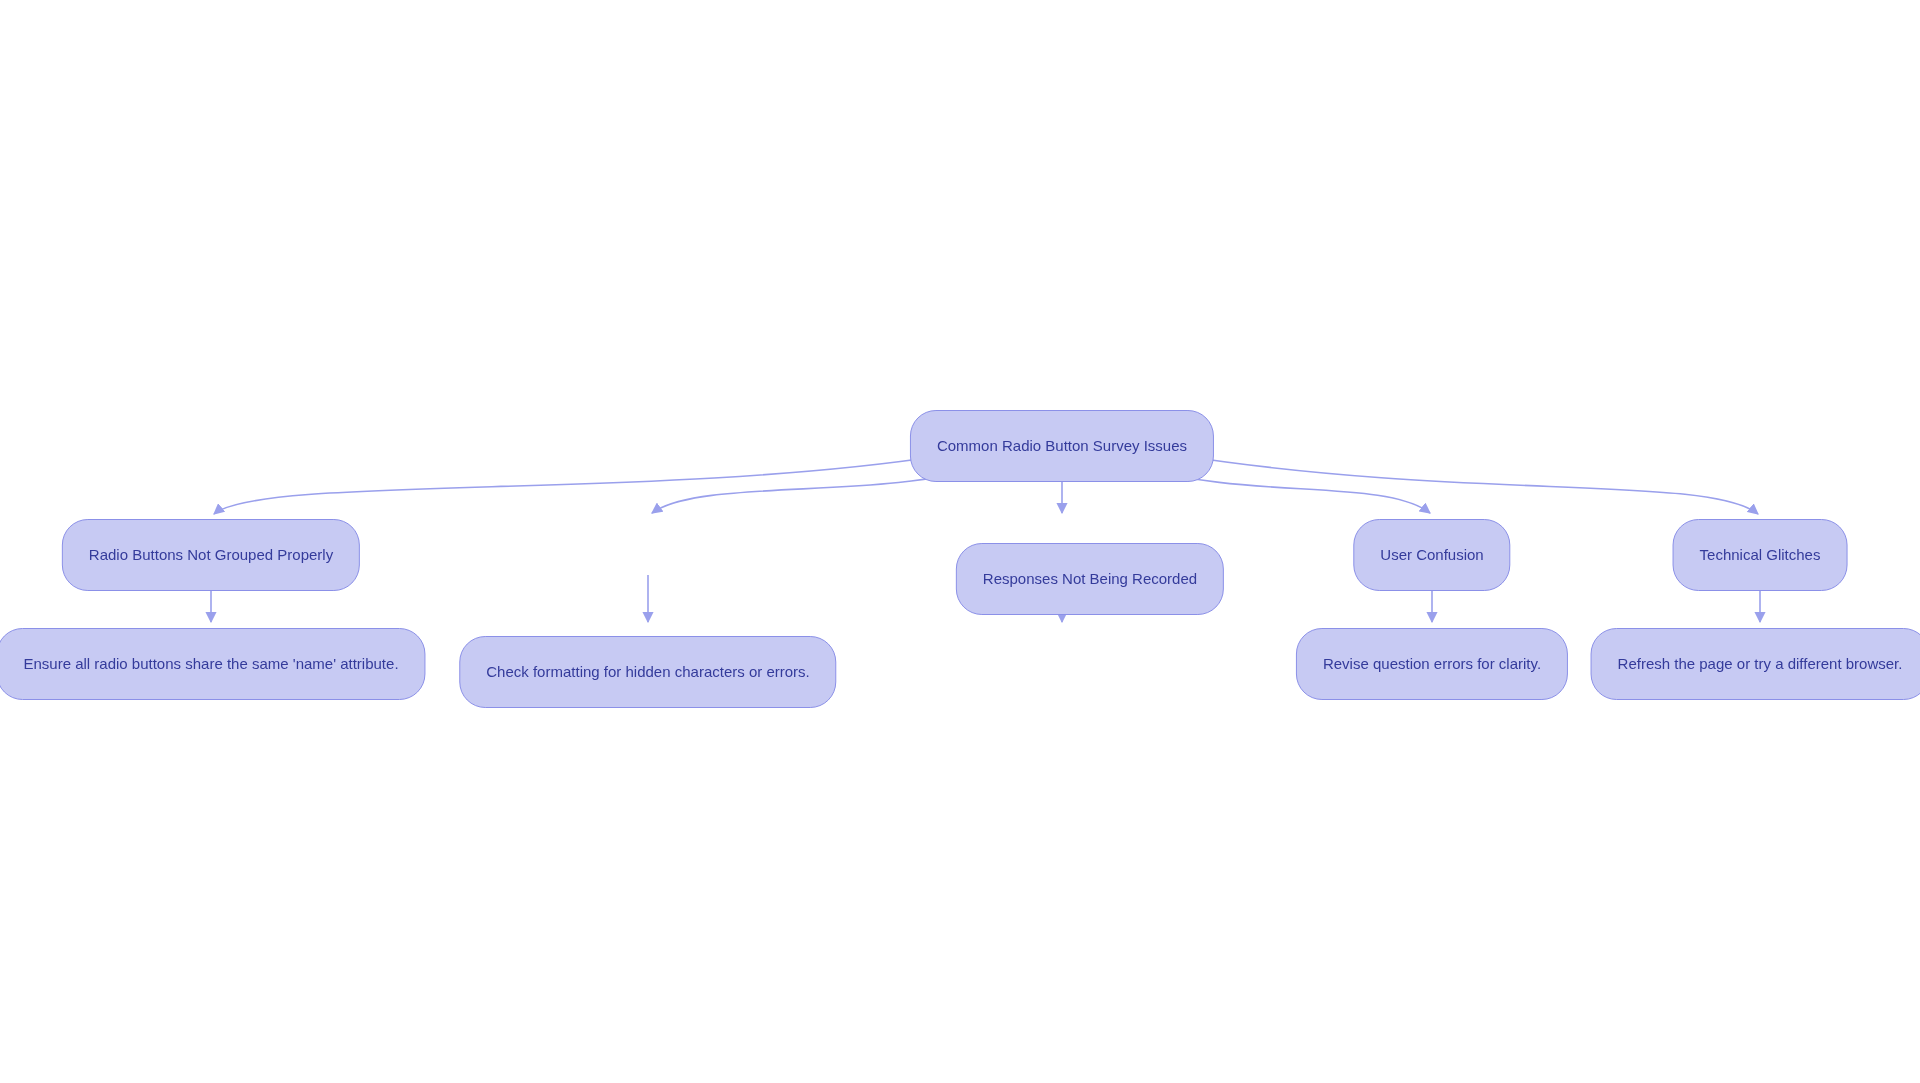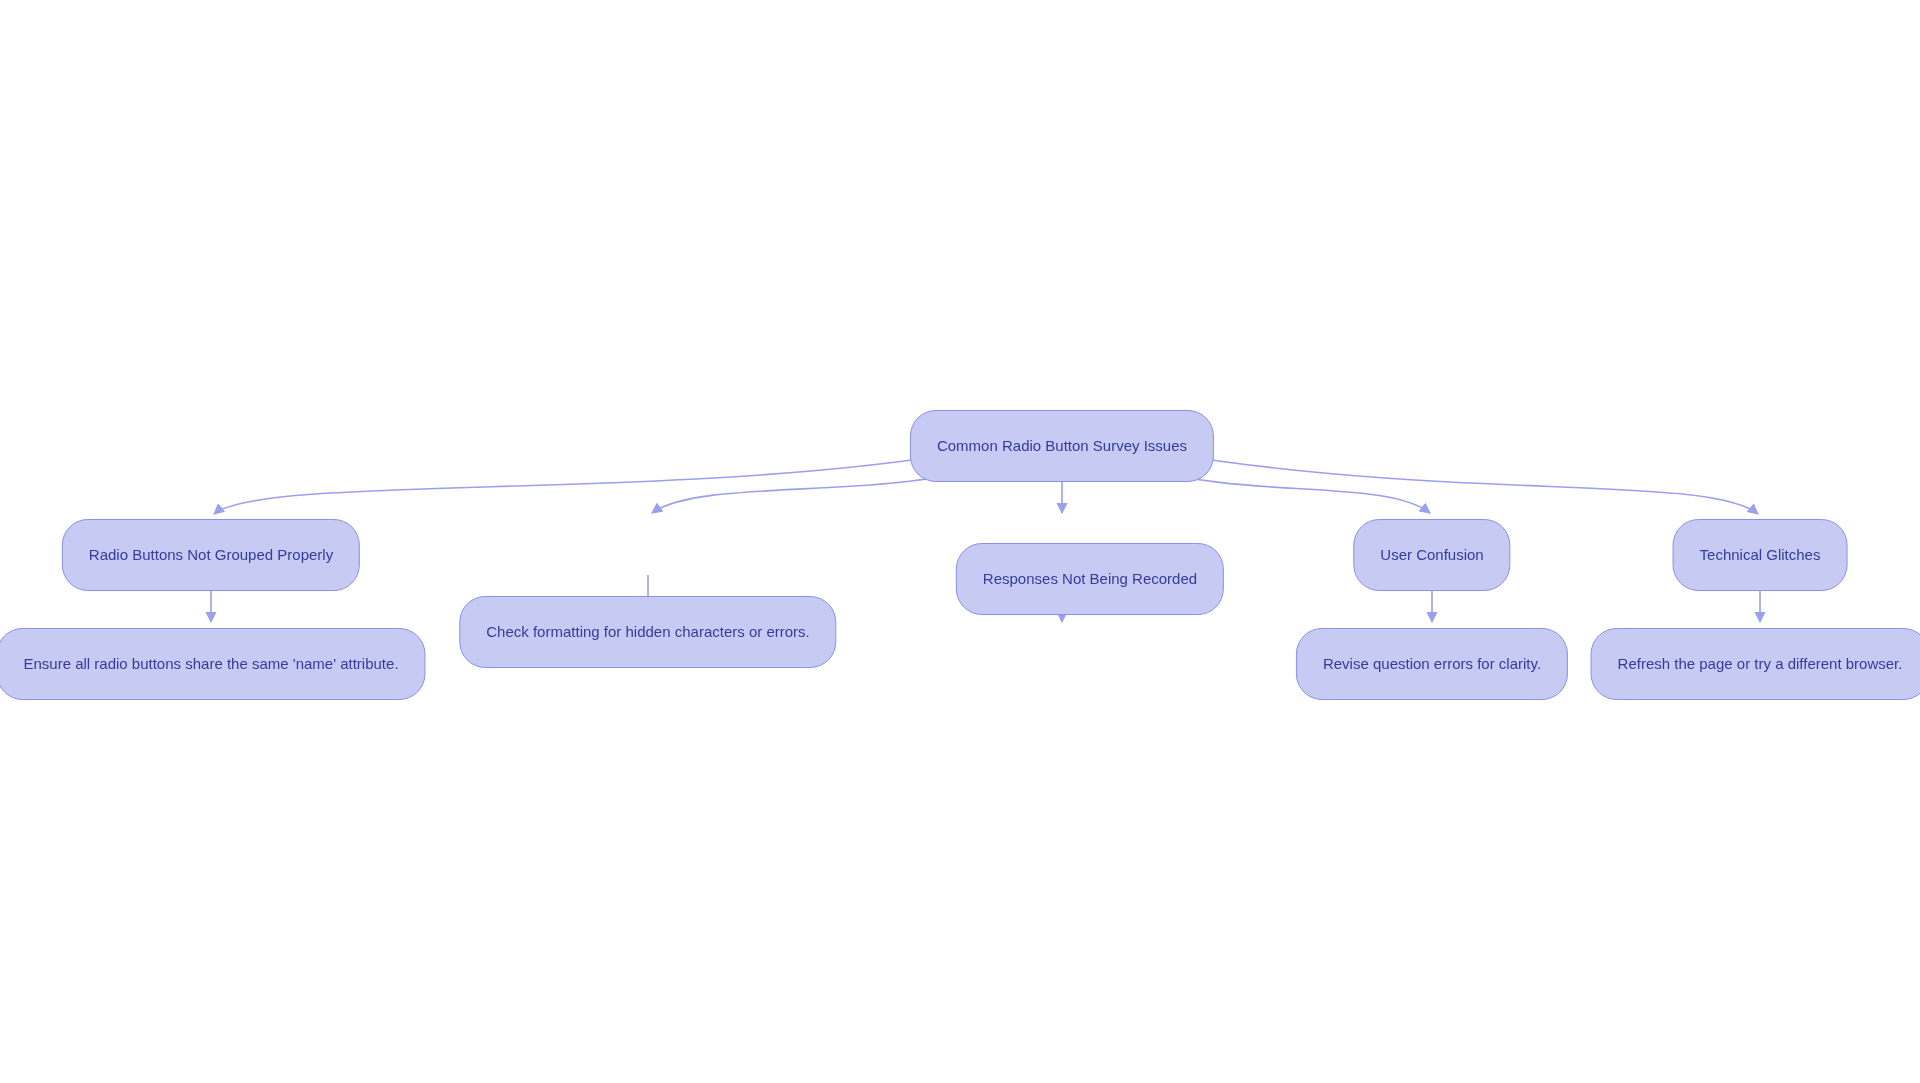--- a/index.html
+++ b/index.html
@@ -77,17 +77,17 @@
   </svg>
 
   <div class="node" style="left:1062px; top:410px;">Common Radio Button Survey Issues</div>
 
   <div class="node" style="left:211px; top:519px;">Radio Buttons Not Grouped Properly</div>
   <div class="node" style="left:1090px; top:519px;margin-top:24px;">Responses Not Being Recorded</div>
   <div class="node" style="left:1760px; top:519px;">Technical Glitches</div>
   <div class="node" style="left:1432px; top:519px;">User Confusion</div>
 
   <div class="node" style="left:211px; top:628px;">Ensure all radio buttons share the same 'name' attribute.</div>
-  <div class="node" style="left:648px; top:596px;">Check formatting for hidden characters or errors.</div>
+  <div class="node" style="left:648px; top:636px;">Check formatting for hidden characters or errors.</div>
   <div class="node" style="left:1432px; top:628px;">Revise question errors for clarity.</div>
   <div class="node" style="left:1760px; top:628px;">Refresh the page or try a different browser.</div>
 
 </div>
 
 </body></html>

